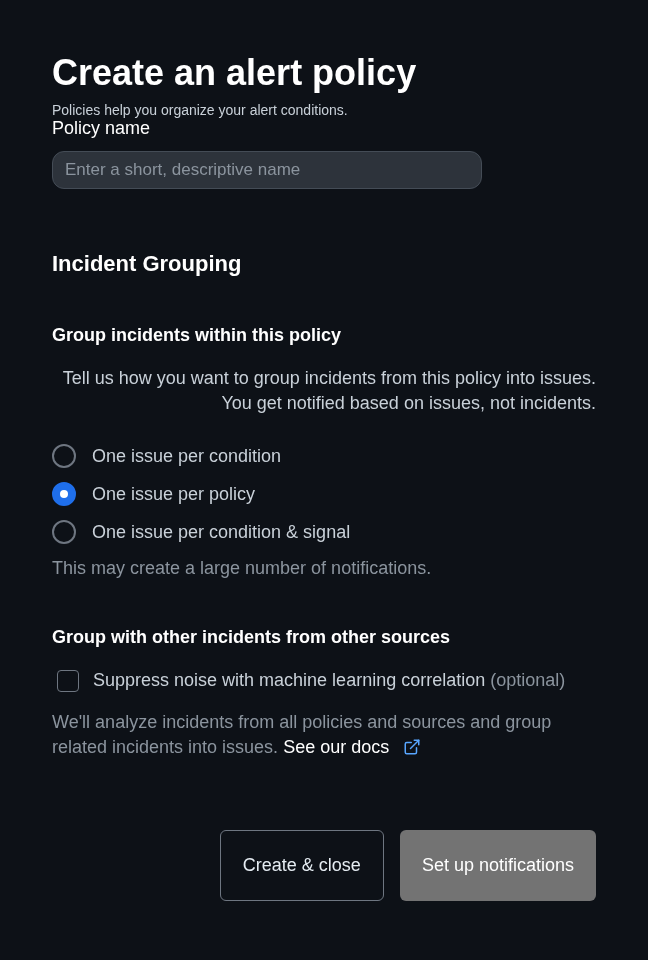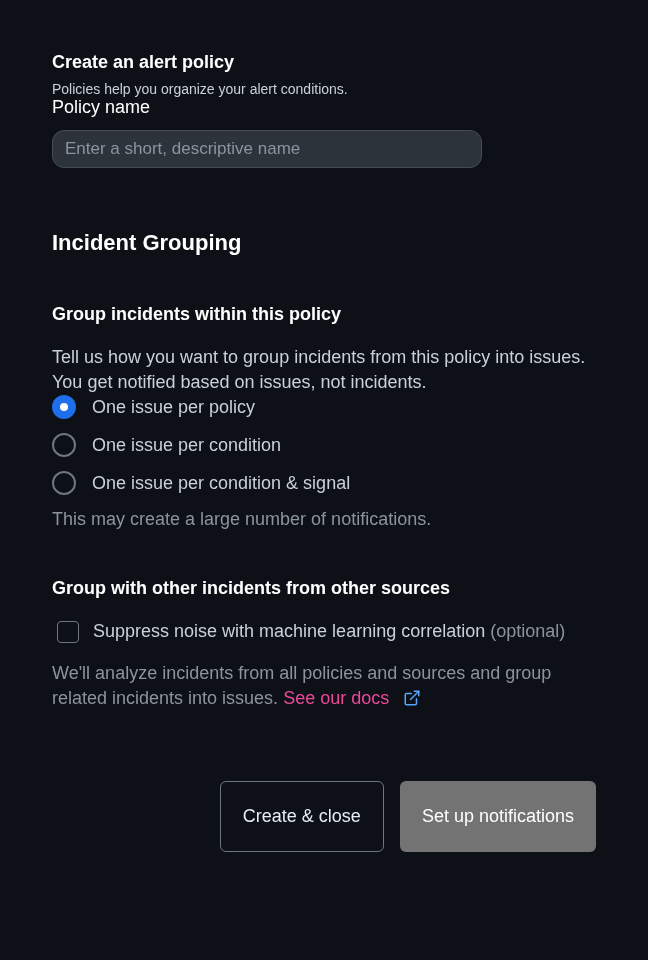--- a/index.html
+++ b/index.html
@@ -9,21 +9,21 @@
     }
     body {
       background-color: #0d1117;
       color: #e6edf3;
       font-family: -apple-system, BlinkMacSystemFont, "Segoe UI", Helvetica, Arial, sans-serif;
       width: 648px;
       min-height: 960px;
       padding: 52px 52px 40px 52px;
     }
     .page-title {
-      font-size: 18px;
+      font-size: 36px;
       font-weight: 700;
       color: #ffffff;
       margin-bottom: 8px;
     }
     .page-subtitle {
       font-size: 14px;
       color: #c9d1d9;
     }
     .field-label {
       font-size: 18px;
@@ -55,20 +55,22 @@
     .subsection-title {
       font-size: 18px;
       font-weight: 700;
       color: #ffffff;
       margin-bottom: 20px;
     }
     .description-text {
       font-size: 18px;
       color: #c9d1d9;
       line-height: 1.4;
+      margin-bottom: 28px;
+      text-align: right;
     }
     .radio-group {
       display: flex;
       flex-direction: column;
       gap: 14px;
       margin-bottom: 14px;
     }
     .radio-option {
       display: flex;
       align-items: center;
@@ -130,21 +132,21 @@
     }
     .checkbox-optional {
       color: #8b949e;
     }
     .description-block {
       font-size: 18px;
       color: #8b949e;
       line-height: 1.4;
     }
     .link {
-      color: #ec4899;
+      color: #ffffff;
       text-decoration: none;
       cursor: pointer;
       display: inline-flex;
       align-items: center;
       gap: 14px;
     }
     .external-icon {
       display: inline-block;
       width: 18px;
       height: 18px;
@@ -185,26 +187,26 @@
 <div class="field-label">Policy name</div>
 <input type="text" class="text-input" placeholder="Enter a short, descriptive name" style="">
 
 <h2 class="section-title">Incident Grouping</h2>
 
 <div class="subsection-title">Group incidents within this policy</div>
 <p class="description-text">Tell us how you want to group incidents from this policy into issues. You get notified based on issues, not incidents.</p>
 
 <div class="radio-group">
   <div class="radio-option">
+    <div class="radio-circle"></div>
+    <span class="radio-label">One issue per condition</span>
+  </div>
+  <div class="radio-option">
     <div class="radio-circle selected"></div>
     <span class="radio-label">One issue per policy</span>
-  </div>
-  <div class="radio-option">
-    <div class="radio-circle"></div>
-    <span class="radio-label">One issue per condition</span>
   </div>
   <div class="radio-option">
     <div class="radio-circle"></div>
     <span class="radio-label">One issue per condition &amp; signal</span>
   </div>
 </div>
 <p class="helper-text">This may create a large number of notifications.</p>
 
 <div class="subsection-title">Group with other incidents from other sources</div>
 

